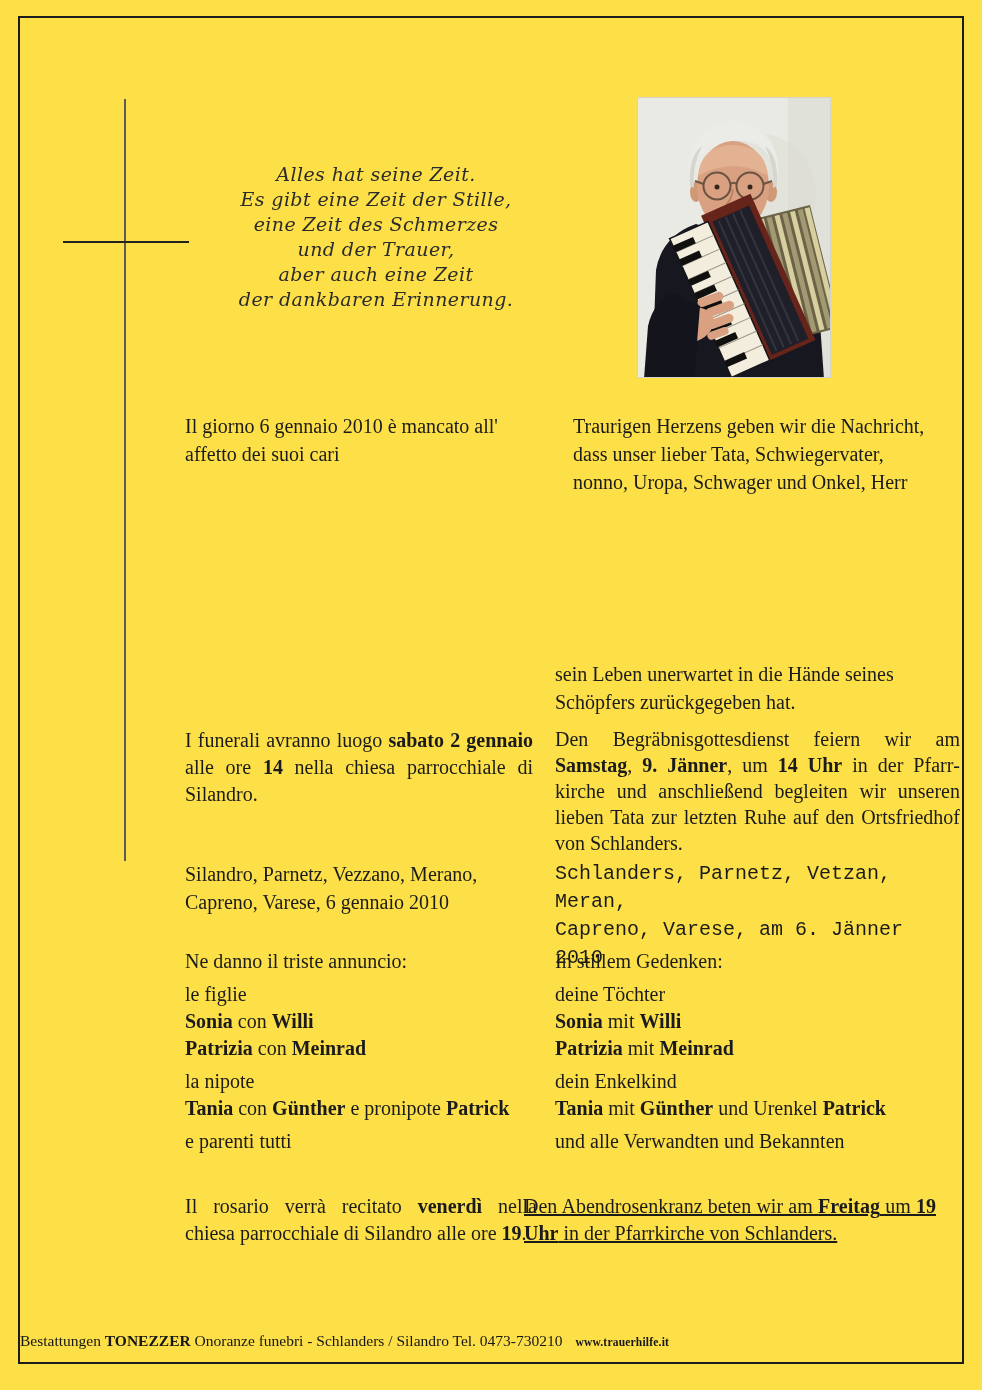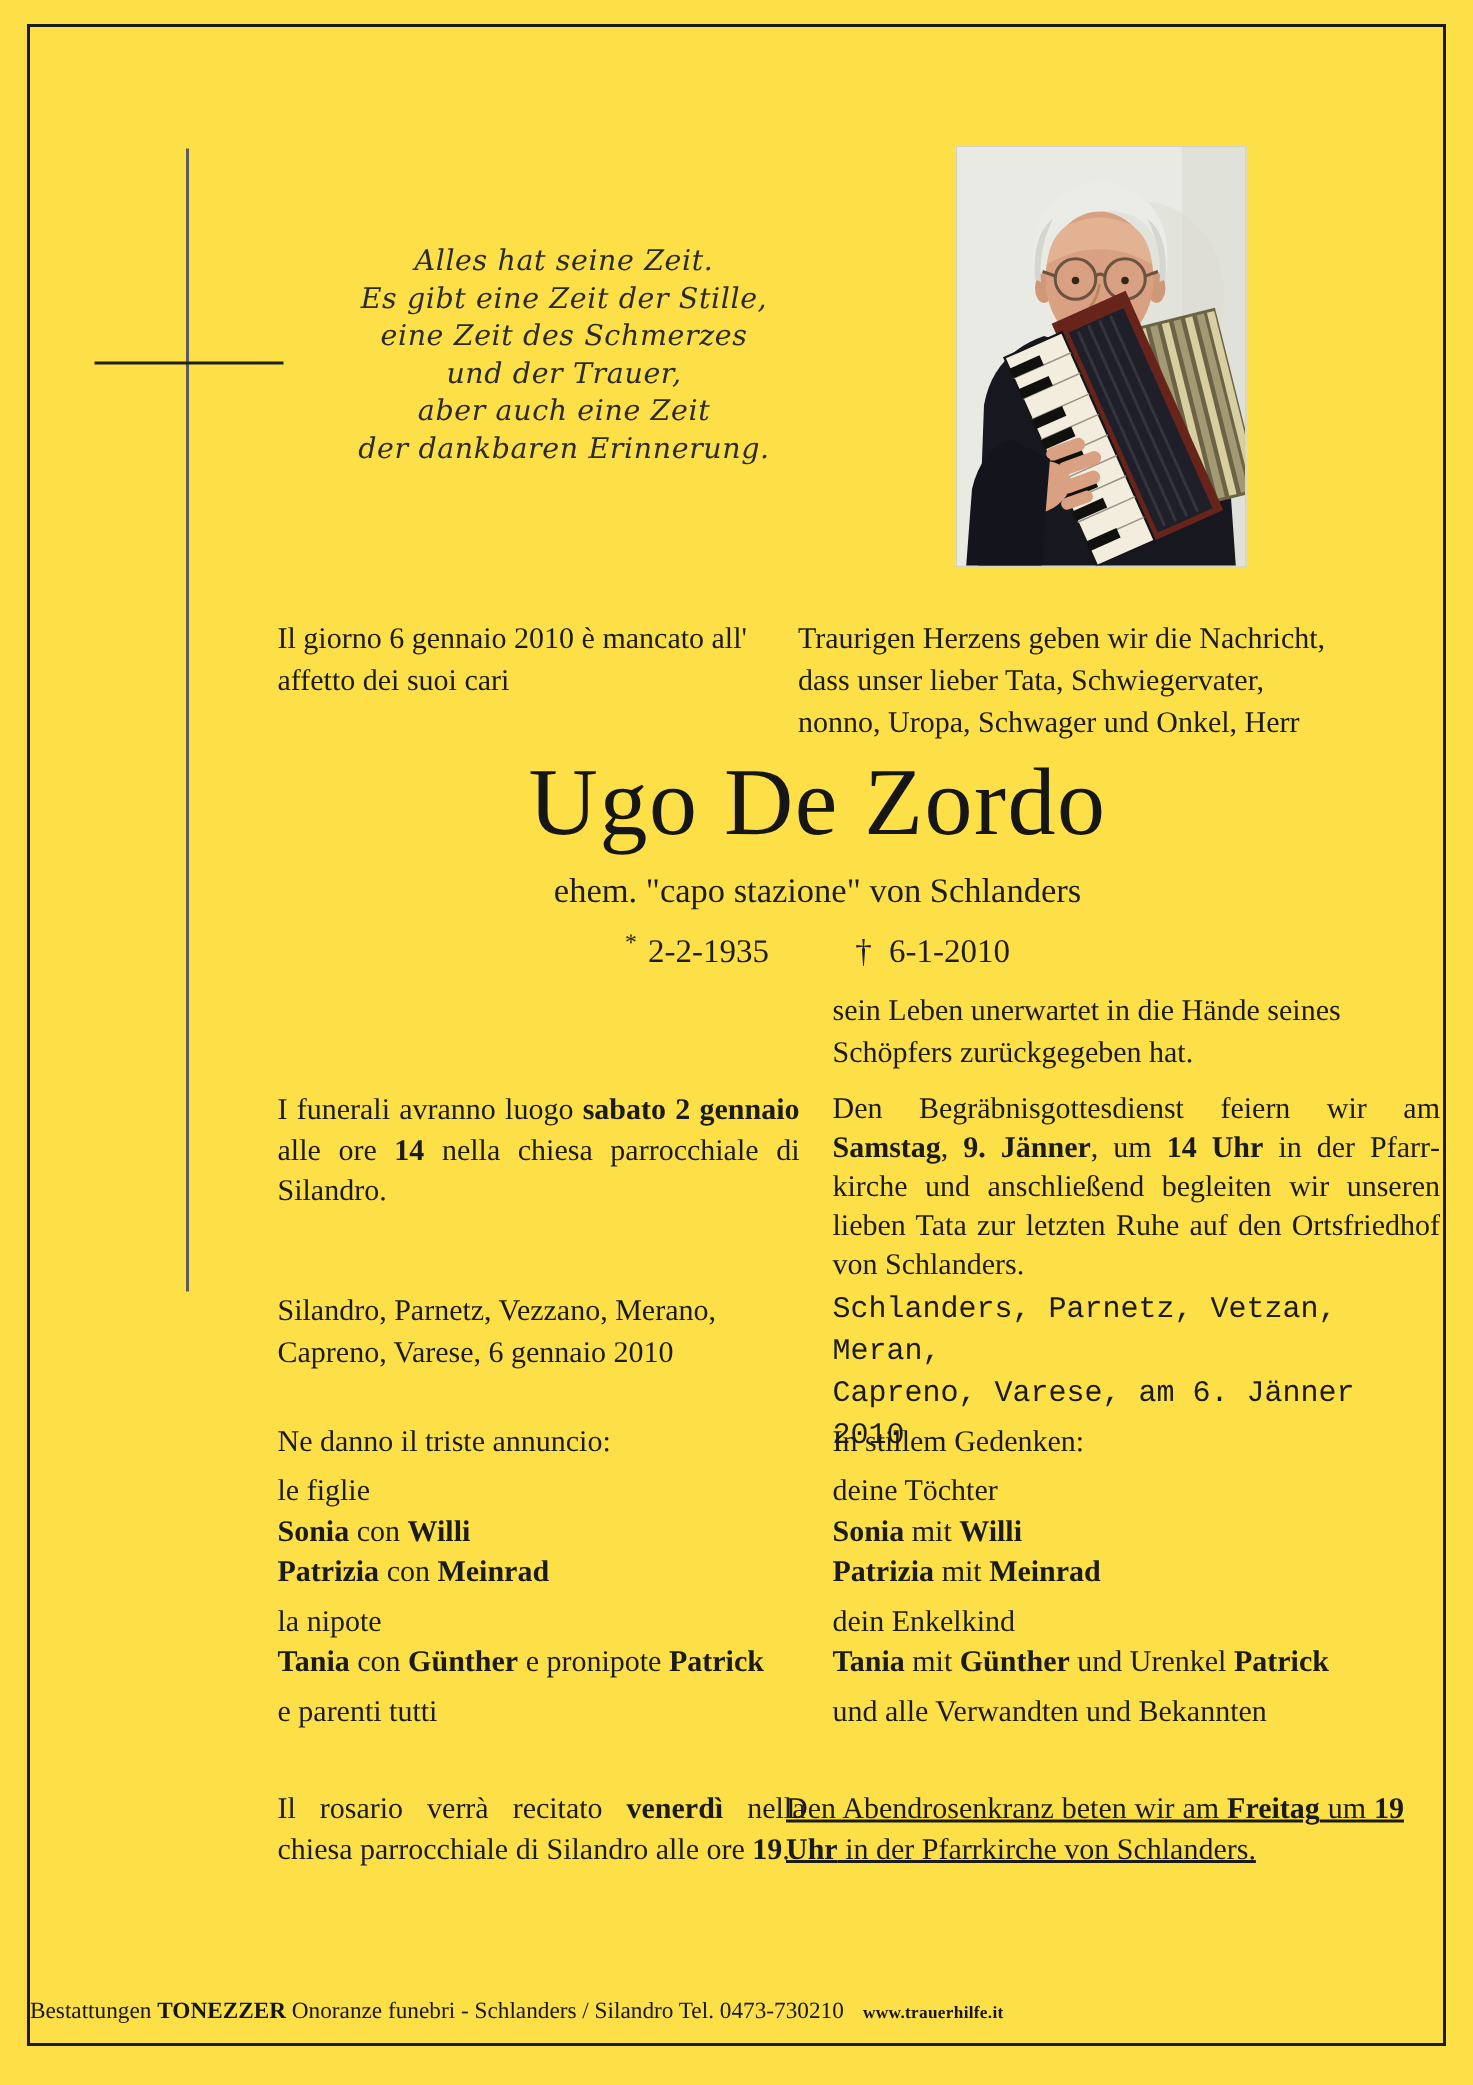--- a/index.html
+++ b/index.html
@@ -34,21 +34,21 @@
     border: 1px solid #d3d3cb;
     background: #e9eae4;
     overflow: hidden;
   }
 
   .col-block { font-size: 20px; line-height: 28px; }
   .pre { white-space: pre-line; }
   .justify { text-align: justify; }
 
   .intro-it { left: 185px; top: 412px; width: 352px; }
-  .intro-de { left: 532px; top: 412px; width: 406px; }
+  .intro-de { left: 573px; top: 412px; width: 406px; }
 
   .name-block { left: 165px; top: 498px; width: 760px; text-align: center; }
   .name {
     font-size: 64px; font-weight: normal; line-height: 74px;
     letter-spacing: 1px; color: #161616;
   }
   .subtitle { font-size: 23px; line-height: 28px; margin-top: 8px; color: #1d1d1d; }
   .dates { margin-top: 12px; font-size: 22px; color: #1d1d1d; }
   .date-item-birth { margin-right: 52px; }
   .birth-sym { font-size: 0.72em; vertical-align: 0.5em; letter-spacing: 2px; }
@@ -168,34 +168,20 @@
       <path d="M6 281 L10 228 Q16 202 36 195 L62 208 L56 281 Z" fill="#14141c"></path>
     </svg>
   </figure>
 
   <div class="col-block pre intro-it abs">Il giorno 6 gennaio 2010 è mancato all'
 affetto dei suoi cari</div>
   <div class="col-block pre intro-de abs">Traurigen Herzens geben wir die Nachricht,
 dass unser lieber Tata, Schwiegervater,
 nonno, Uropa, Schwager und Onkel, Herr</div>
 
-  <header class="name-block abs">
-    <h1 class="name">Ugo De Zordo</h1>
-    <div class="subtitle">ehem. "capo stazione" von Schlanders</div>
-    <div class="dates">
-      <span class="date-item-birth">
-        <span class="birth-sym">*</span>
-        <span>2-2-1935</span>
-      </span>
-      <span>
-        <span class="death-sym">†</span>
-        <span>6-1-2010</span>
-      </span>
-    </div>
-  </header>
 
   <div class="col-block pre continuation-de abs">sein Leben unerwartet in die Hände seines
 Schöpfers zurückgegeben hat.</div>
 
   <p class="col-block justify funeral-it abs"><span>I funerali avranno luogo </span><b>sabato 2 gennaio</b><span> alle ore </span><b>14</b><span> nella chiesa parrocchiale di Silandro.</span></p>
   <p class="col-block justify service-de abs"><span>Den Begräbnisgottesdienst feiern wir am </span><b>Samstag</b><span>, </span><b>9. Jänner</b><span>, um </span><b>14 Uhr</b><span> in der Pfarr­kirche und anschließend begleiten wir unseren lieben Tata zur letzten Ruhe auf den Ortsfried­hof von Schlanders.</span></p>
 
   <div class="col-block pre places-it abs">Silandro, Parnetz, Vezzano, Merano,
 Capreno, Varese, 6 gennaio 2010</div>
   <div class="col-block pre places-de abs">Schlanders, Parnetz, Vetzan, Meran,

